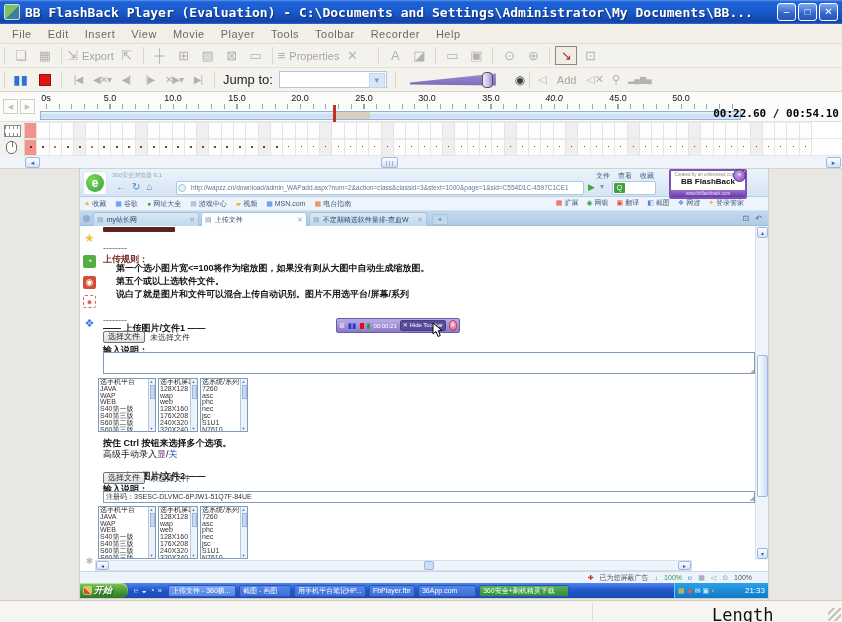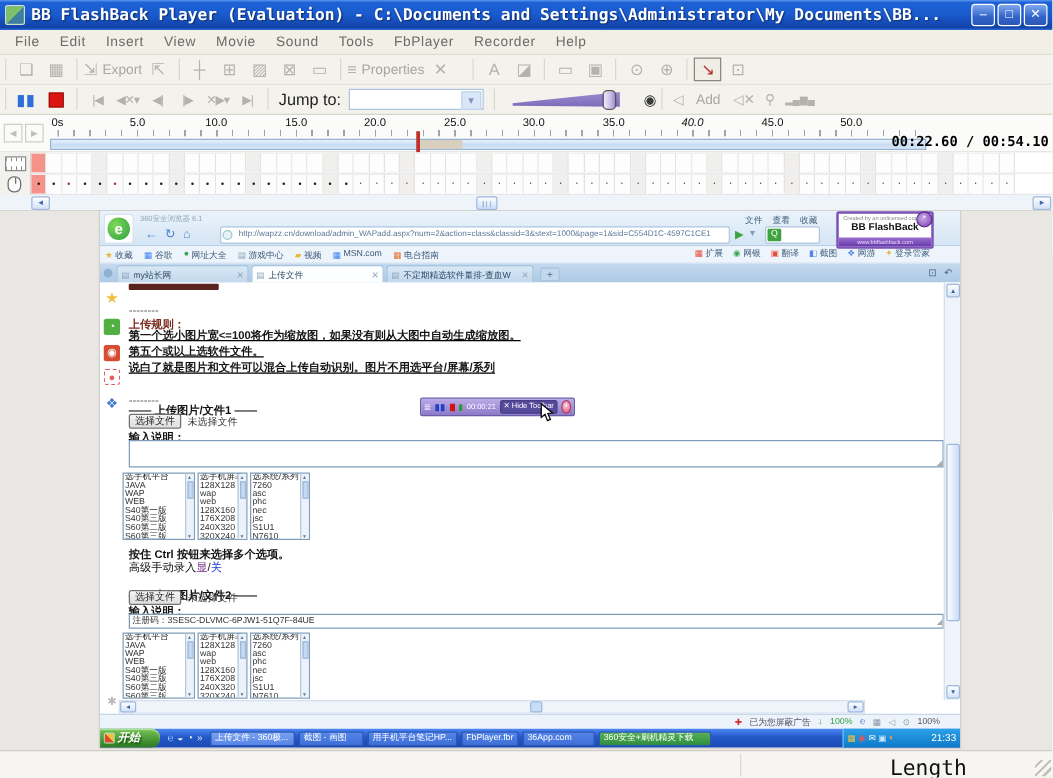--- a/index.html
+++ b/index.html
@@ -165,21 +165,21 @@
   .si-clock { top:29px; background:#52B043; }
   .si-weibo { top:50px; background:#D54E33; }
   .si-cam { top:69px; background:#fff; border:1px dashed #E06060; color:#E06060; }
   .si-wing { top:91px; color:#3E78D0; font-size:11px; }
   .si-gear { top:329px; color:#B8B8B8; }
 
   .smudge { position:absolute; left:23px; top:1px; width:72px; height:5px; background:#5A2320; border-radius:1px; }
   .pline { position:absolute; left:23px; font-size:9px; color:#111; white-space:nowrap; }
   .sep-line { color:#555; }
   .rules-title { color:#7B2D22; font-weight:bold; }
-  .rules { position:absolute; left:23px; top:36px;text-decoration:underline; }
+  .rules { position:absolute; left:36px; top:36px; }
   .rule-line { font-size:9px; font-weight:bold; color:#151515; line-height:13px; white-space:nowrap; }
   .section-line { font-weight:bold; }
   .choose-row { display:flex; align-items:center; gap:5px; }
   .choose-btn { font-size:8px; color:#222; background:linear-gradient(180deg,#F4F4F4,#DEDEDE); border:1px solid #707070; border-radius:2px; padding:0 4px; line-height:10px; }
   .nofile { font-size:8px; color:#333; }
   .bold { font-weight:bold; }
   .ptextarea { position:absolute; left:23px; top:126px; width:652px; height:22px; border:1px solid #7F9DB9; background:#fff; }
   .grip::after { content:"◢"; position:absolute; right:0; bottom:-1px; font-size:6px; color:#AAA; }
   .reg-input { position:absolute; left:23px; top:265px; width:652px; height:12px; border:1px solid #7F9DB9; background:#fff;
     font-size:7px; color:#333; line-height:10px; padding-left:2px; white-space:nowrap; overflow:hidden; }
@@ -273,23 +273,23 @@
     <div class="winbtn">□</div>
     <div class="winbtn">✕</div>
   </div>
 
   <div class="menubar">
       <span class="menu-item">File</span>
       <span class="menu-item">Edit</span>
       <span class="menu-item">Insert</span>
       <span class="menu-item">View</span>
       <span class="menu-item">Movie</span>
-      <span class="menu-item">Sound</span>
+      <span class="menu-item">Player</span>
       <span class="menu-item">Tools</span>
-      <span class="menu-item">FbPlayer</span>
+      <span class="menu-item">Toolbar</span>
       <span class="menu-item">Recorder</span>
       <span class="menu-item">Help</span>
     </div>
 
   <div class="tb tb1">
     <span class="tsep"></span>
     <span class="tbtn">
         <span>❏</span>
       </span>
     <span class="tbtn">

